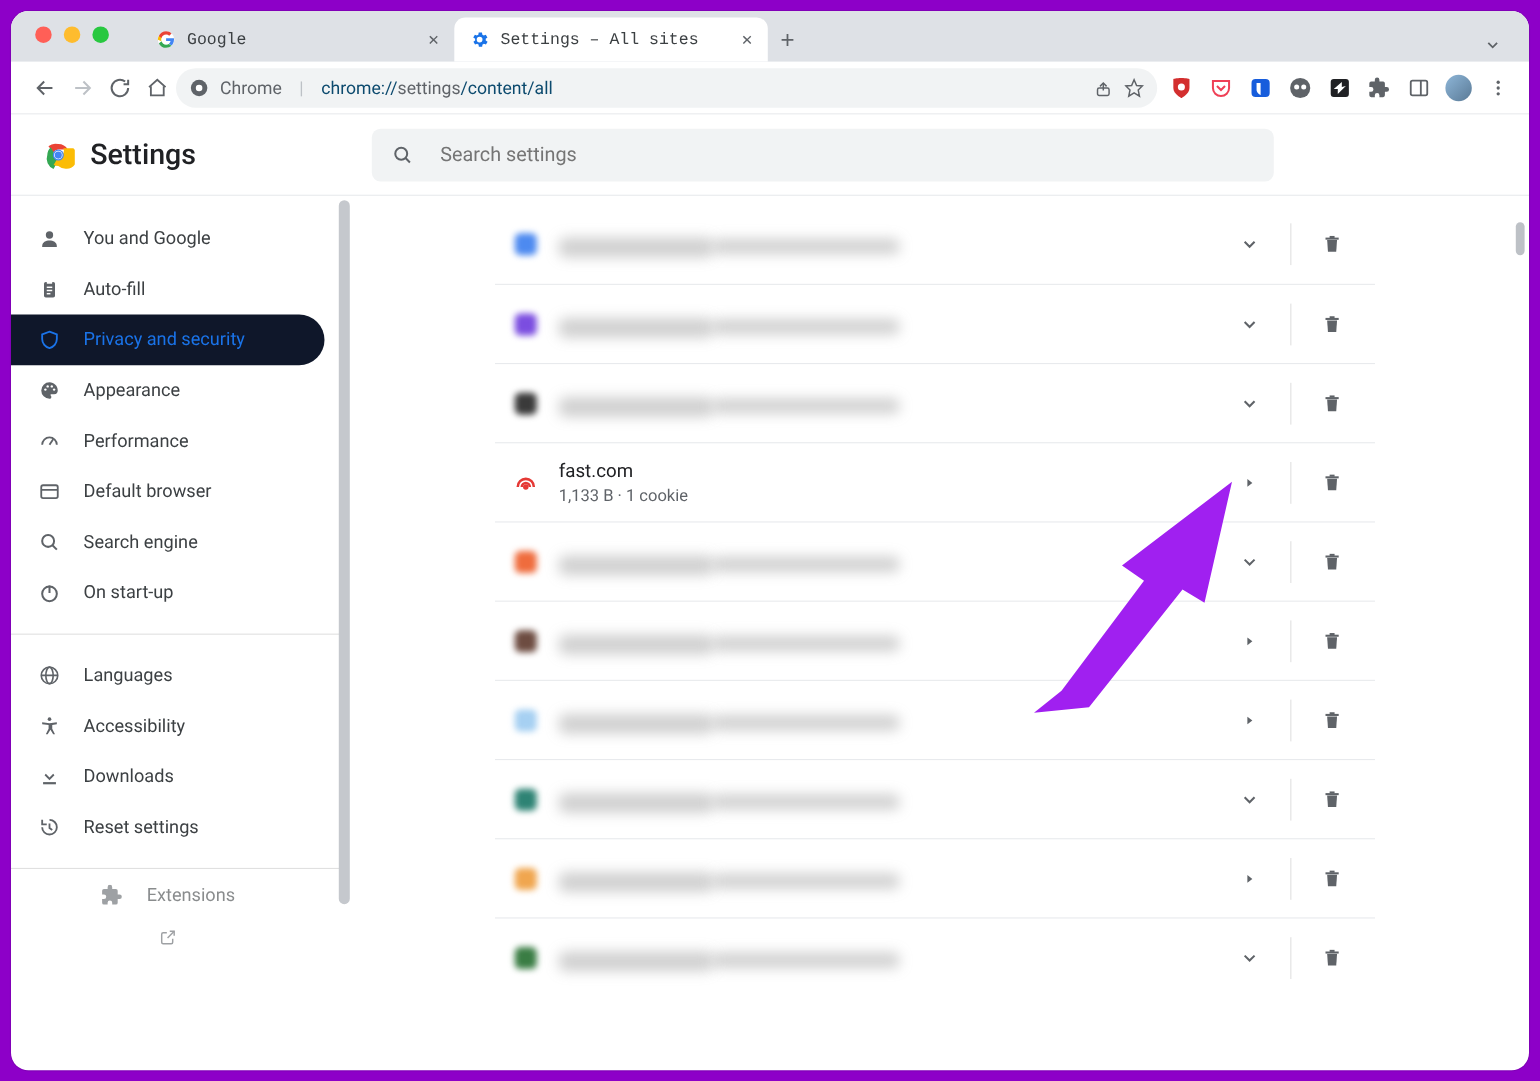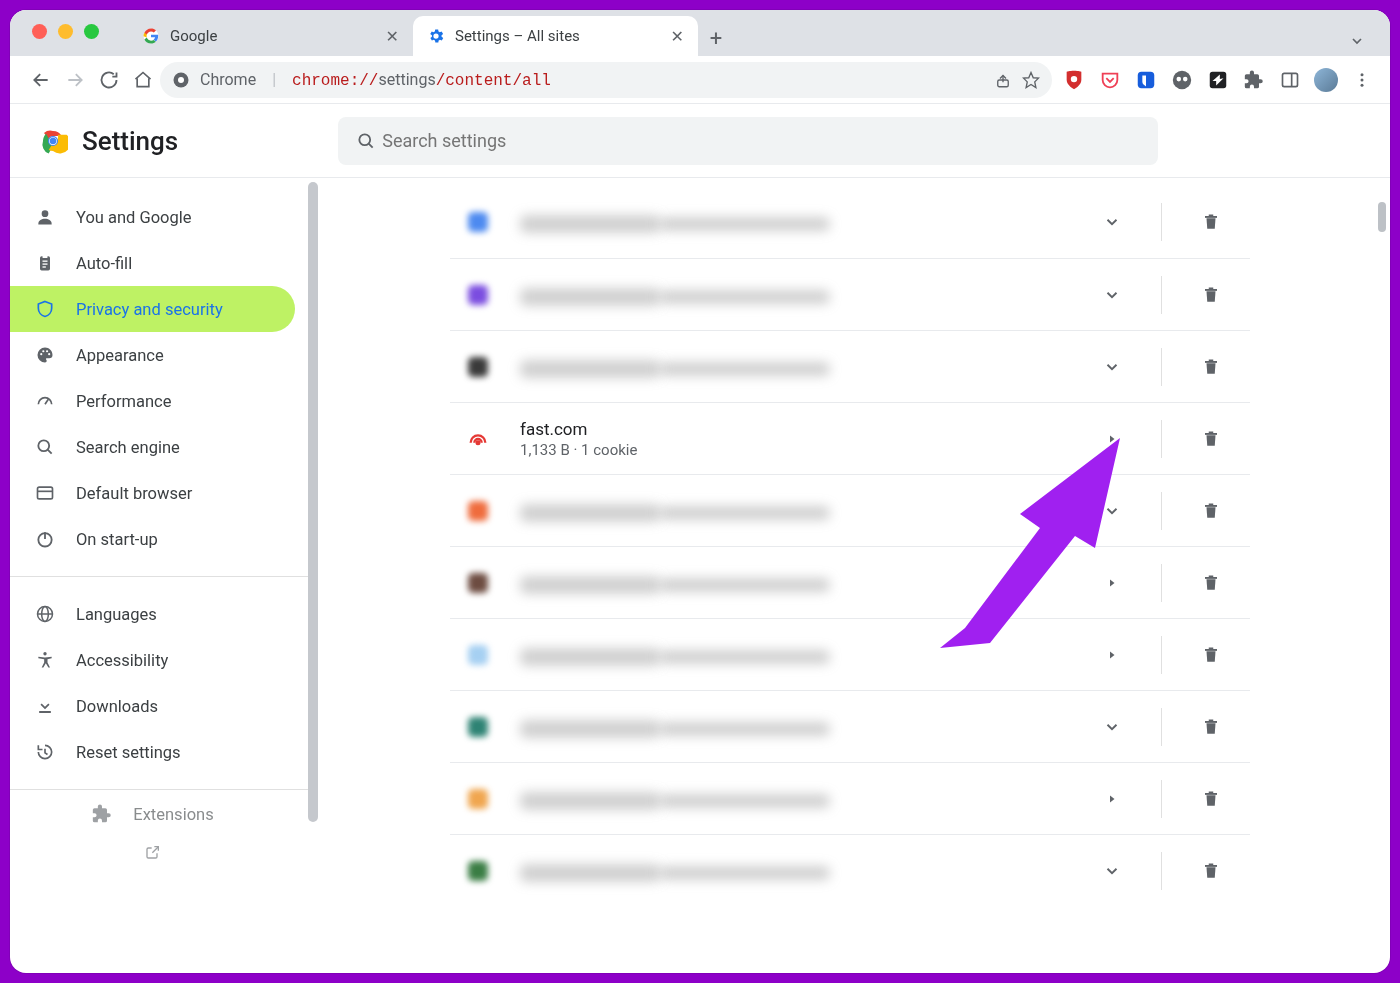--- a/index.html
+++ b/index.html
@@ -36,20 +36,21 @@
     left: 22px; top: 14px;
     display: flex; gap: 11px;
   }
   .traffic span { width: 15px; height: 15px; border-radius: 50%; display:block; }
   .tabs {
     display: flex;
     margin-left: 100px;
     gap: 0;
     align-items: flex-end;
     height: 100%;
+    font-family: Liberation Mono, monospace;
   }
   .tab {
     height: 40px;
     min-width: 285px;
     display: flex;
     align-items: center;
     padding: 0 14px;
     font-size: 15px;
     color: #3c4043;
     gap: 10px;
@@ -94,21 +95,21 @@
     background:#f1f3f4;
     border-radius: 20px;
     display:flex;
     align-items:center;
     padding: 0 12px;
     gap: 10px;
     color:#5f6368;
     font-size:16px;
   }
   .omnibox .url-prefix { color:#5f6368; }
-  .omnibox .url-gray { color:#b91c1c;font-family:Liberation Mono, monospace; }
+  .omnibox .url-gray { color:#0c4a6e; }
   .omnibox .sep { color:#bdc1c6; margin:0 6px; }
   .ext-row { display:flex; align-items:center; gap:8px; margin-left:8px; }
   .ext { width:28px; height:28px; display:flex;align-items:center;justify-content:center;border-radius:4px; }
 
   
   .settings-header {
     height: 74px;
     display:flex;
     align-items:center;
     padding: 0 28px;
@@ -123,21 +124,21 @@
   }
   .search-settings {
     margin-left: 140px;
     width: 820px;
     height: 48px;
     background:#f1f3f4;
     border-radius: 8px;
     display:flex;
     align-items:center;
     padding:0 18px;
-    gap:6px;
+    gap:24px;
     color:#5f6368;
     font-size:18px;
   }
 
   
   .body {
     flex:1;
     display:flex;
     overflow:hidden;
     position:relative;
@@ -167,21 +168,21 @@
     display:flex;
     align-items:center;
     padding: 0 24px;
     gap: 20px;
     font-size: 16.5px;
     color:#3c4043;
     border-radius: 0 24px 24px 0;
     margin-right: 14px;
   }
   .side-item.active {
-    background:#bef264;
+    background:#0f172a;
     color:#1a73e8;
   }
   .side-item.active .side-ico { color:#1a73e8; }
   .side-ico { width:22px; color:#5f6368; display:flex;align-items:center;justify-content:center; }
   .side-divider {
     height:1px;
     background:#e0e0e0;
     margin: 14px 0;
   }
   .side-item.ext-link { display:flex; justify-content:space-between;flex-direction:column; }
@@ -195,21 +196,21 @@
     width: 800px;
     margin: 0 auto;
     padding-top: 8px;
   }
   .site-row {
     height: 72px;
     border-top: 1px solid #e8eaed;
     display:flex;
     align-items:center;
     padding: 0 18px 0 14px;
-    gap: 28px;
+    gap: 16px;
     position:relative;
     justify-content:center;
   }
   .site-row:first-child { border-top:none; }
   .site-fav {
     width: 28px; height:28px;
     border-radius: 6px;
     display:flex;align-items:center;justify-content:center;
   }
   .site-text-col { flex:1; }
@@ -478,35 +479,35 @@
         <span class="side-ico">
             <svg width="20" height="20" viewBox="0 0 24 24" fill="none" stroke="#5f6368" stroke-width="2">
               <path d="M4 16a8 8 0 1116 0"></path>
               <line x1="12" y1="16" x2="16" y2="10"></line>
             </svg>
           </span>
         <span>Performance</span>
       </div>
       <div class="side-item">
         <span class="side-ico">
+            <svg width="20" height="20" viewBox="0 0 24 24" fill="none" stroke="#5f6368" stroke-width="2">
+              <rect x="3" y="5" width="18" height="14" rx="2"></rect>
+              <line x1="3" y1="10" x2="21" y2="10"></line>
+            </svg>
+          </span>
+        <span>Default browser</span>
+      </div>
+      <div class="side-item">
+        <span class="side-ico">
             <svg width="20" height="20" viewBox="0 0 24 24" fill="none" stroke="#5f6368" stroke-width="2.2">
               <circle cx="10.5" cy="10.5" r="6.5"></circle>
               <line x1="20" y1="20" x2="15.2" y2="15.2"></line>
             </svg>
           </span>
         <span>Search engine</span>
-      </div>
-      <div class="side-item">
-        <span class="side-ico">
-            <svg width="20" height="20" viewBox="0 0 24 24" fill="none" stroke="#5f6368" stroke-width="2">
-              <rect x="3" y="5" width="18" height="14" rx="2"></rect>
-              <line x1="3" y1="10" x2="21" y2="10"></line>
-            </svg>
-          </span>
-        <span>Default browser</span>
       </div>
       <div class="side-item">
         <span class="side-ico">
             <svg width="20" height="20" viewBox="0 0 24 24" fill="none" stroke="#5f6368" stroke-width="2.2">
               <circle cx="12" cy="13" r="8"></circle>
               <line x1="12" y1="4" x2="12" y2="12"></line>
             </svg>
           </span>
         <span>On start-up</span>
       </div>

